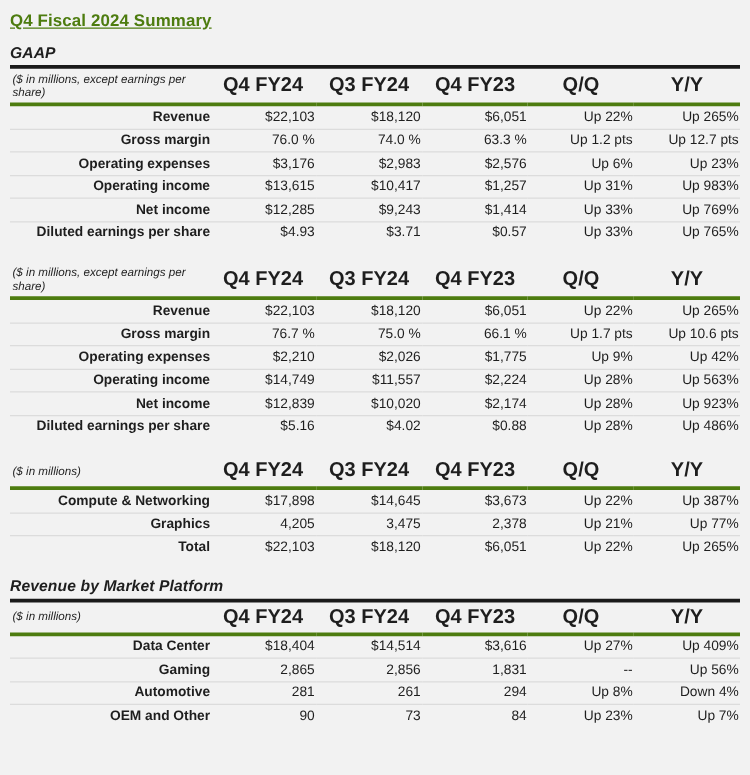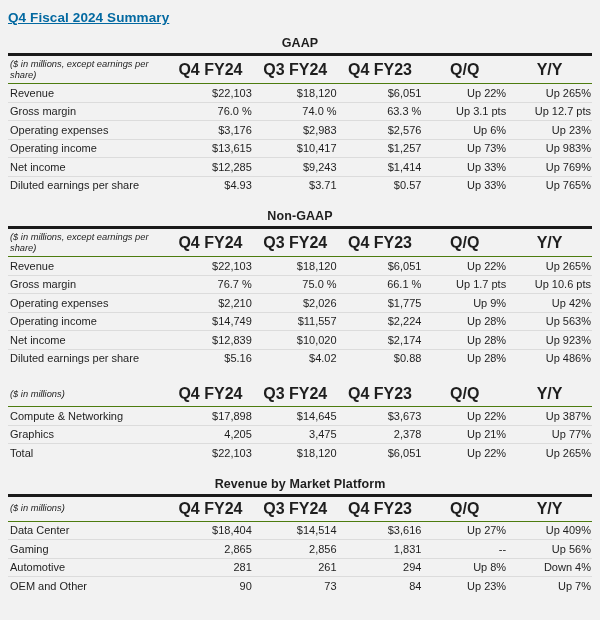--- a/index.html
+++ b/index.html
@@ -14,45 +14,46 @@
     height: 620px;
     box-sizing: border-box;
     padding: 8px 8px 0 8px;
     overflow: hidden;
     background: #f2f2f2;
   }
   .page-title {
     display: inline-block;
     font-size: 13.5px;
     font-weight: bold;
-    color: #0369a1;
+    color: #4d7c0f;
     text-decoration: underline;
     margin: 0 11px 11px 0;
     letter-spacing: 0.1px;
   }
   .section { margin-bottom: 15px; }
   .section-title {
-    text-align: center;
+    text-align: left;
     font-size: 12.5px;
     font-weight: bold;
     padding-bottom: 3px;
     border-bottom: 3px solid #1a1a1a;
     margin: 0;
     letter-spacing: 0.1px;
+    font-style: italic;
   }
   table {
     width: 100%;
     border-collapse: collapse;
     table-layout: fixed;
     font-size: 11px;
   }
   col.c-label { width: 27.4%; }
   col.c-num { width: 14.52%; }
   thead th {
-    border-bottom: 1px solid #4d7c0f;
+    border-bottom: 3px solid #4d7c0f;
     vertical-align: middle;
     padding: 3px 0 3px 0;
   }
   thead th.note {
     text-align: left;
     font-style: italic;
     font-weight: normal;
     font-size: 9.3px;
     line-height: 10.5px;
     padding-left: 2px;
@@ -63,21 +64,21 @@
     font-size: 16px;
   }
   tbody td {
     padding: 2.5px 0 2.5px 0;
     border-bottom: 1px solid #dcdcdc;
     line-height: 12.5px;
     white-space: nowrap;
     overflow: hidden;
   }
   tbody tr:last-child td { border-bottom: none; }
-  tbody td.label { text-align: left; padding-left: 2px; }
+  tbody td.label { text-align: right; padding-left: 2px; font-weight: bold; }
   tbody td.val { text-align: right; padding-right: 1px; }
 </style>
 </head>
 <body>
 
 <div class="page">
 
   <a class="page-title">Q4 Fiscal 2024 Summary</a>
 
   <div class="section">
@@ -108,37 +109,37 @@
             <td class="val">$18,120</td>
             <td class="val">$6,051</td>
             <td class="val">Up 22%</td>
             <td class="val">Up 265%</td>
           </tr>
           <tr>
             <td class="label">Gross margin</td>
             <td class="val">76.0 %</td>
             <td class="val">74.0 %</td>
             <td class="val">63.3 %</td>
-            <td class="val">Up 3.1 pts</td>
+            <td class="val">Up 1.2 pts</td>
             <td class="val">Up 12.7 pts</td>
           </tr>
           <tr>
             <td class="label">Operating expenses</td>
             <td class="val">$3,176</td>
             <td class="val">$2,983</td>
             <td class="val">$2,576</td>
             <td class="val">Up 6%</td>
             <td class="val">Up 23%</td>
           </tr>
           <tr>
             <td class="label">Operating income</td>
             <td class="val">$13,615</td>
             <td class="val">$10,417</td>
             <td class="val">$1,257</td>
-            <td class="val">Up 73%</td>
+            <td class="val">Up 31%</td>
             <td class="val">Up 983%</td>
           </tr>
           <tr>
             <td class="label">Net income</td>
             <td class="val">$12,285</td>
             <td class="val">$9,243</td>
             <td class="val">$1,414</td>
             <td class="val">Up 33%</td>
             <td class="val">Up 769%</td>
           </tr>
@@ -148,21 +149,20 @@
             <td class="val">$3.71</td>
             <td class="val">$0.57</td>
             <td class="val">Up 33%</td>
             <td class="val">Up 765%</td>
           </tr>
         </tbody>
     </table>
   </div>
 
   <div class="section">
-    <div class="section-title">Non-GAAP</div>
     <table>
       <colgroup>
           <col class="c-label">
           <col class="c-num">
           <col class="c-num">
           <col class="c-num">
           <col class="c-num">
           <col class="c-num">
         </colgroup>
       <thead>

